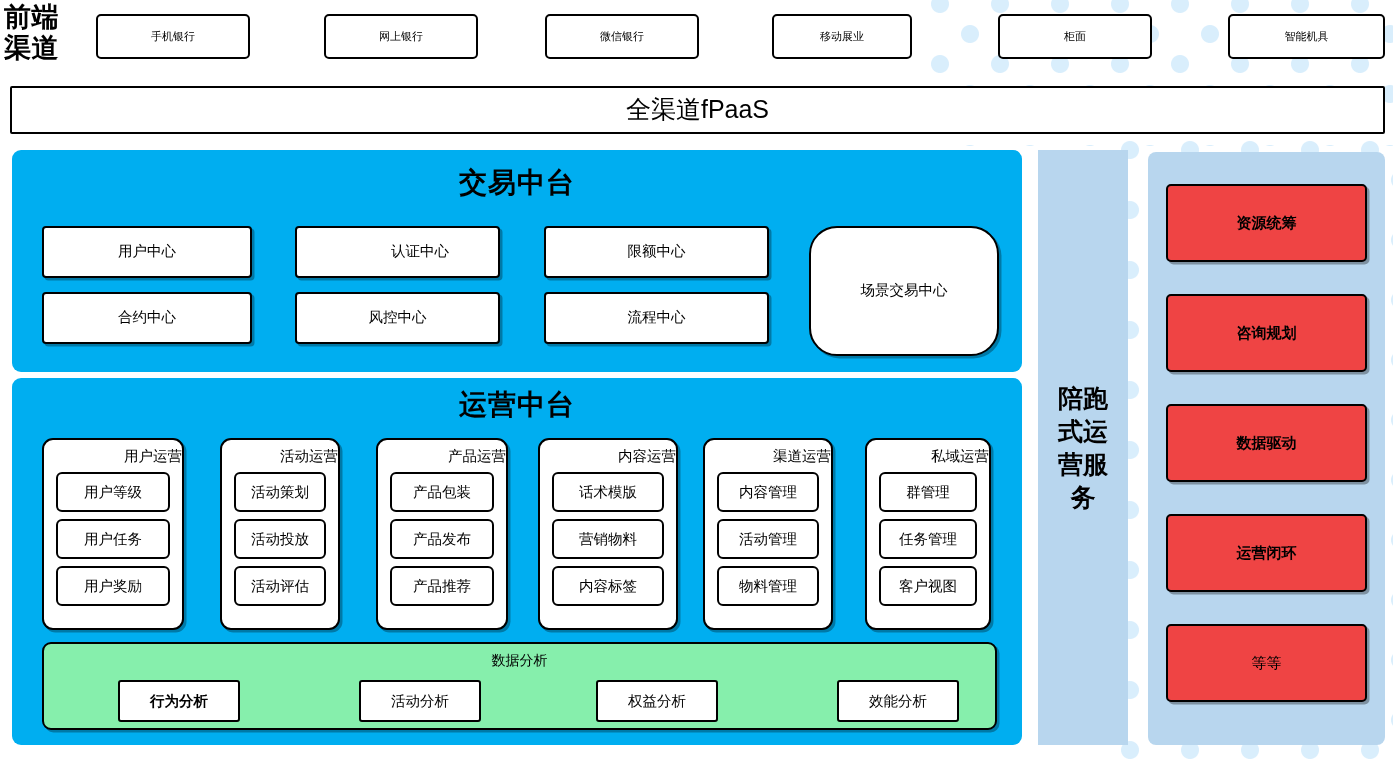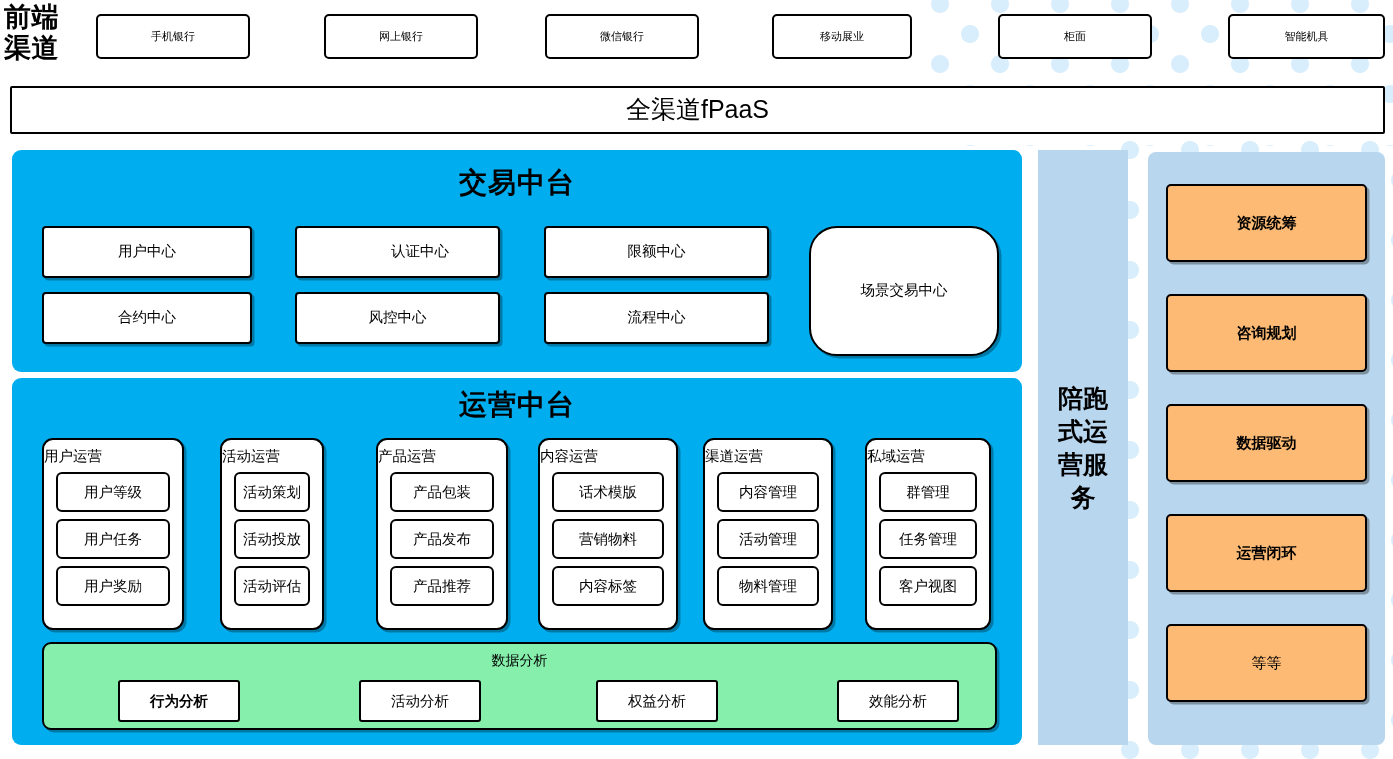--- a/index.html
+++ b/index.html
@@ -112,21 +112,21 @@
     box-sizing: border-box;
     background: #ffffff;
     border: 2.6px solid #000000;
     border-radius: 11px;
     box-shadow: 2.5px 2.5px 0 rgba(0,0,0,0.30);
   }
   .ops-group-title {
     position: absolute;
     left: 0; right: 0;
     top: 7px;
-    text-align: left;
+    text-align: right;
     font-size: 14.5px;
   }
   .ops-item {
     position: absolute;
     box-sizing: border-box;
     background: #ffffff;
     border: 2.4px solid #000000;
     border-radius: 6px;
     display: flex;
     align-items: center;
@@ -195,21 +195,21 @@
     height: 593px;
     background: #b8d6ee;
     border-radius: 8px;
   }
   .side-card {
     position: absolute;
     left: 18px;
     width: 201px;
     height: 78px;
     box-sizing: border-box;
-    background: #fdba74;
+    background: #ef4444;
     border: 2.8px solid #000000;
     border-radius: 5px;
     display: flex;
     align-items: center;
     justify-content: center;
     font-size: 15px;
     font-weight: bold;
     box-shadow: 2.5px 2.5px 0 rgba(0,0,0,0.32);
   }
   .side-card.plain { font-weight: normal; }
@@ -250,21 +250,21 @@
 
   <div class="panel-cyan" id="panel-ops">
     <div class="panel-title" style="top:8px;">运营中台</div>
     <div id="ops-groups">
         <div class="ops-group" style="left: 30px; top: 60px; width: 142px; height: 192px;">
           <div class="ops-group-title">用户运营</div>
           <div class="ops-item" style="left: 12px; right: 12px; top: 32px; height: 40px;">用户等级</div>
           <div class="ops-item" style="left: 12px; right: 12px; top: 79px; height: 40px;">用户任务</div>
           <div class="ops-item" style="left: 12px; right: 12px; top: 126px; height: 40px;">用户奖励</div>
         </div>
-        <div class="ops-group" style="left: 208px; top: 60px; width: 104px; height: 192px; padding-left: 36px;">
+        <div class="ops-group" style="left: 208px; top: 60px; width: 120px; height: 192px; padding-left: 36px;">
           <div class="ops-group-title">活动运营</div>
           <div class="ops-item" style="left: 12px; right: 12px; top: 32px; height: 40px;">活动策划</div>
           <div class="ops-item" style="left: 12px; right: 12px; top: 79px; height: 40px;">活动投放</div>
           <div class="ops-item" style="left: 12px; right: 12px; top: 126px; height: 40px;">活动评估</div>
         </div>
         <div class="ops-group" style="left: 364px; top: 60px; width: 132px; height: 192px;">
           <div class="ops-group-title">产品运营</div>
           <div class="ops-item" style="left: 12px; right: 12px; top: 32px; height: 40px;">产品包装</div>
           <div class="ops-item" style="left: 12px; right: 12px; top: 79px; height: 40px;">产品发布</div>
           <div class="ops-item" style="left: 12px; right: 12px; top: 126px; height: 40px;">产品推荐</div>

